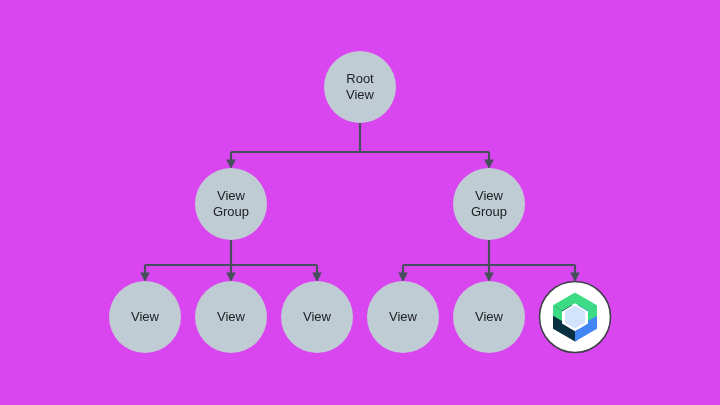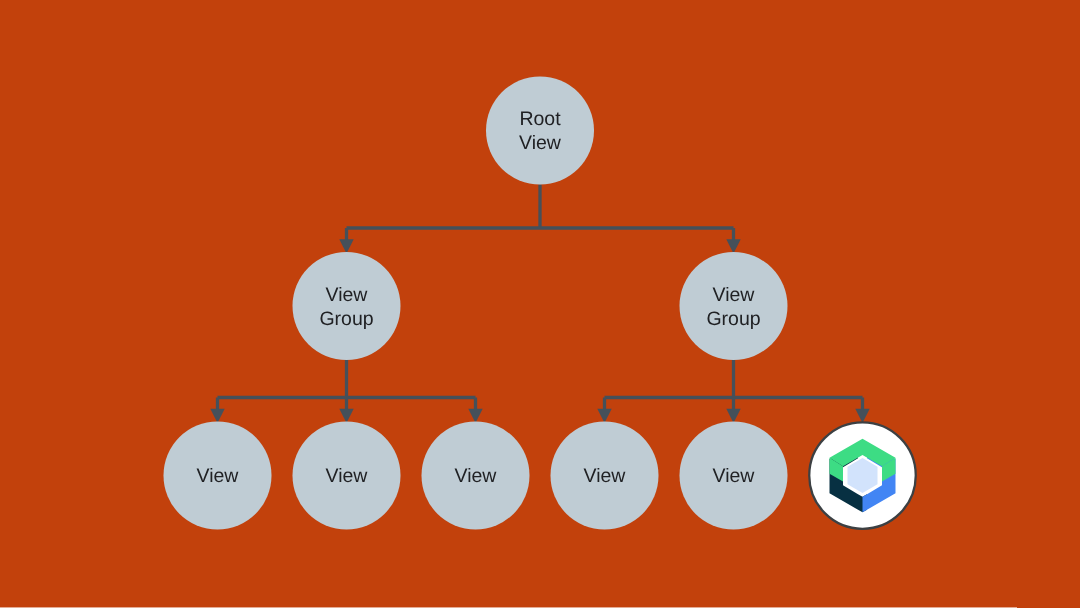--- a/index.html
+++ b/index.html
@@ -11,21 +11,21 @@
   body {
     width: 720px;
     height: 405px;
     overflow: hidden;
     font-family: "Liberation Sans", sans-serif;
   }
   #diagram-canvas {
     position: relative;
     width: 720px;
     height: 405px;
-    background: #c2410c;
+    background: #d946ef;
   }
   #tree-svg {
     position: absolute;
     top: 0;
     left: 0;
     width: 720px;
     height: 405px;
     display: block;
   }
   .node-circle {

